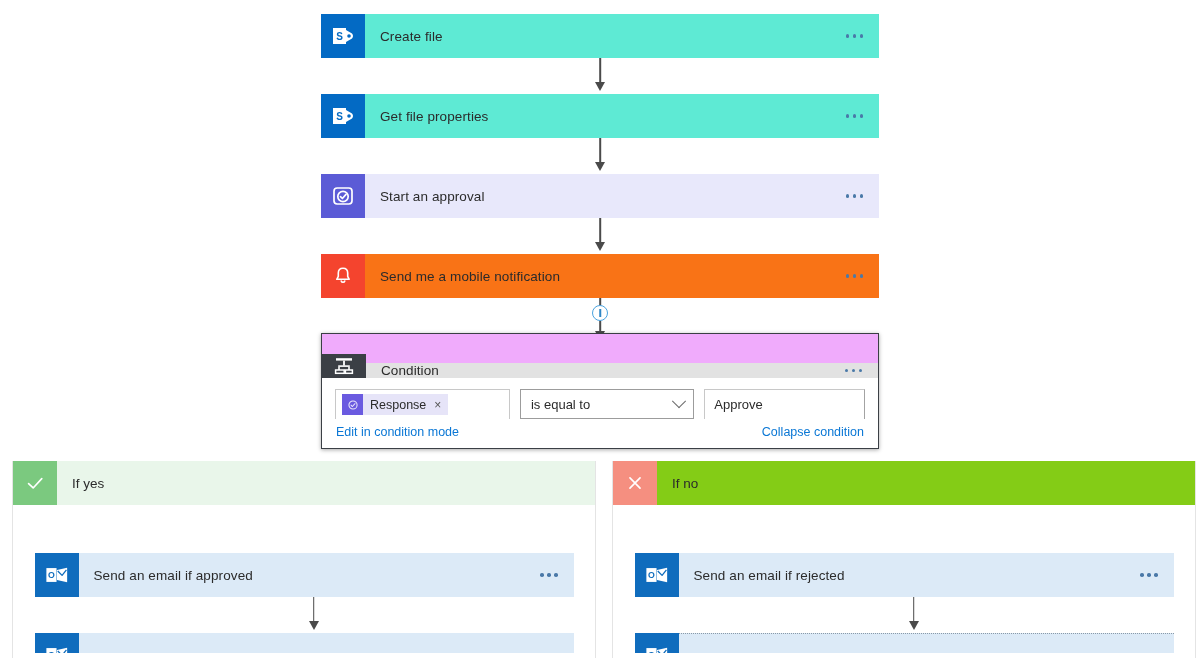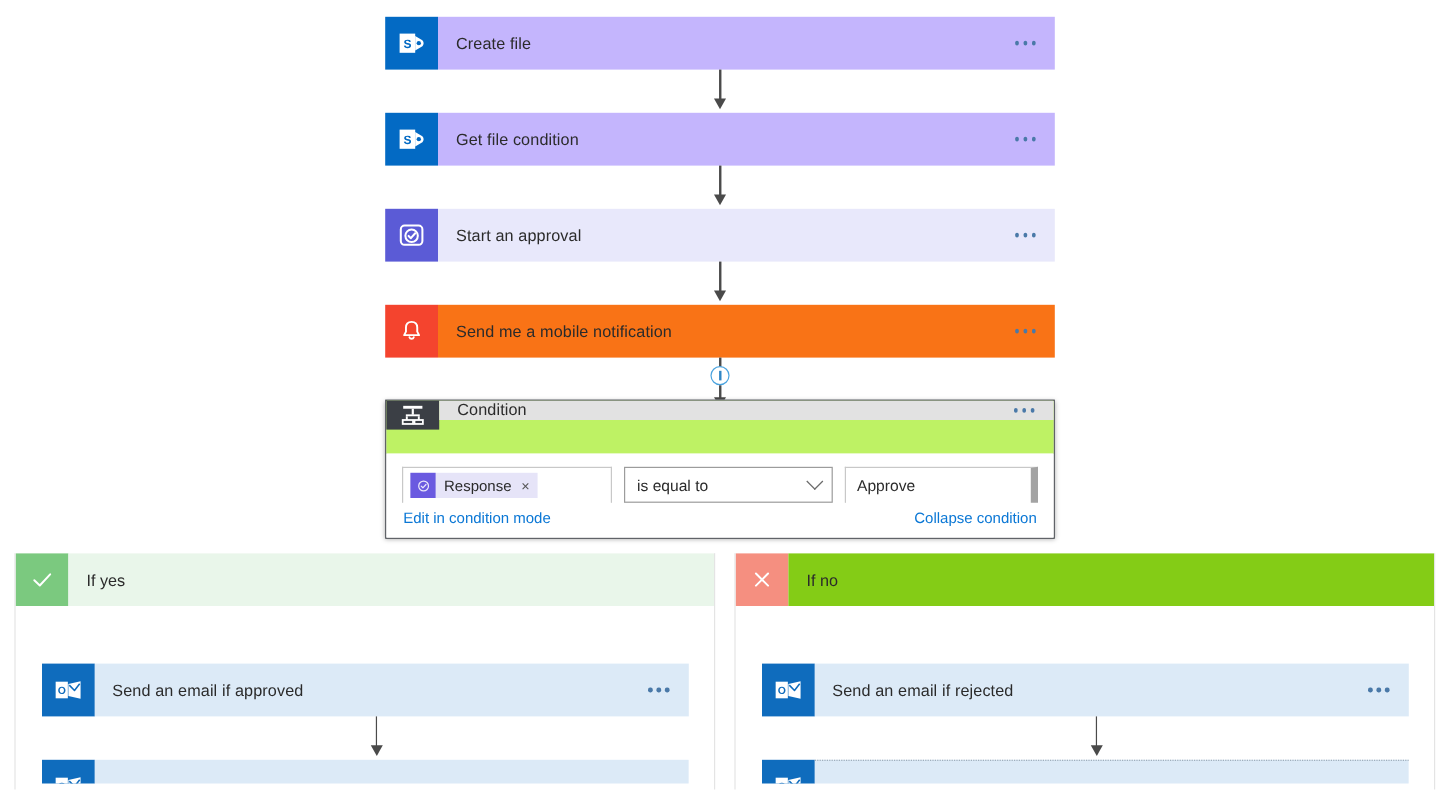--- a/index.html
+++ b/index.html
@@ -57,21 +57,21 @@
     justify-content: space-between;
     padding: 0 14px 0 15px;
     font-size: 13.5px;
     color: #2b2b2b;
     letter-spacing: .1px;
   }
   .card-title { white-space: nowrap; }
 
   
   .v-sharepoint .card-icon { background: #036ac4; }
-  .v-sharepoint .card-body { background: #c4b5fd; }
+  .v-sharepoint .card-body { background: #5eead4; }
 
   .v-approval .card-icon { background: #5b5bd6; }
   .v-approval .card-body { background: #e8e8fb; }
 
   .v-notify .card-icon { background: #f4442e; }
   .v-notify .card-body { background: #f97316; }
 
   .v-outlook .card-icon { background: #0f6cbd; }
   .v-outlook .card-body { background: #dceaf7; }
 
@@ -160,23 +160,23 @@
     left: 321px;
     top: 333px;
     width: 558px;
     background: #ffffff;
     border: 1px solid #3b3f45;
     box-shadow: 0 1px 4px rgba(0,0,0,.34);
     box-sizing: border-box;
   }
   .condition-head {
     display: flex;
-    align-items: flex-start;
+    align-items: flex-end;
     height: 44px;
-    background: #bef264;
+    background: #f0abfc;
   }
   .condition-head .card-icon { background: #3b3f45; }
   .condition-head .card-body { background: #e2e2e2; }
   .condition-body {
     padding: 11px 13px 9px 13px;
     background: #ffffff;
   }
   .cond-row {
     display: flex;
     align-items: flex-start;
@@ -233,21 +233,21 @@
   .chev {
     width: 9px; height: 9px;
     border-right: 1.4px solid #6b6b6b;
     border-bottom: 1.4px solid #6b6b6b;
     transform: rotate(45deg) translate(-2px,-2px);
   }
   .cond-val {
     width: 165px;
     border-top: 1px solid #c8c8c8;
     border-left: 1px solid #c8c8c8;
-    border-right: 6px solid #a3a3a3;
+    border-right: 1px solid #a3a3a3;
     padding: 0 9px;
     font-size: 13px;
     color: #2b2b2b;
   }
   .cond-links {
     display: flex;
     justify-content: space-between;
     margin-top: 6px;
     padding: 0 1px;
   }
@@ -353,21 +353,21 @@
     <div class="card v-sharepoint">
       <div class="card-icon">
         <svg width="22" height="22" viewBox="0 0 22 22">
           <rect x="1" y="3" width="13" height="16" fill="#ffffff"></rect>
           <text x="7.5" y="15" font-family="Liberation Sans, sans-serif" font-size="10" font-weight="bold" fill="#036ac4" text-anchor="middle">S</text>
           <path d="M14 5 L14 17 L20 13.5 A4 4 0 0 0 20 8.5 Z" fill="#ffffff"></path>
           <circle cx="17" cy="11" r="1.8" fill="#036ac4"></circle>
         </svg>
       </div>
       <div class="card-body">
-        <span class="card-title">Get file condition</span>
+        <span class="card-title">Get file properties</span>
         <span class="ellipsis">
             <i></i>
             <i></i>
             <i></i>
           </span>
       </div>
     </div>
 
     <div class="connector">
       <span class="line"></span>

